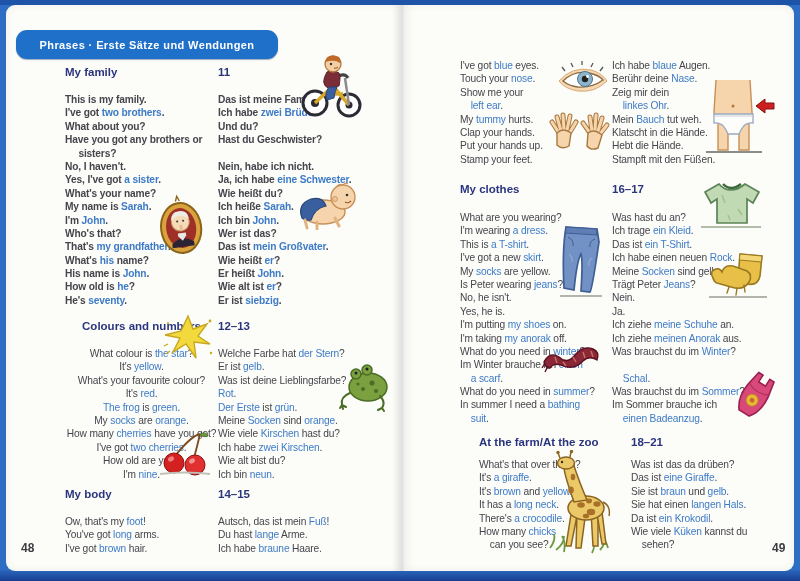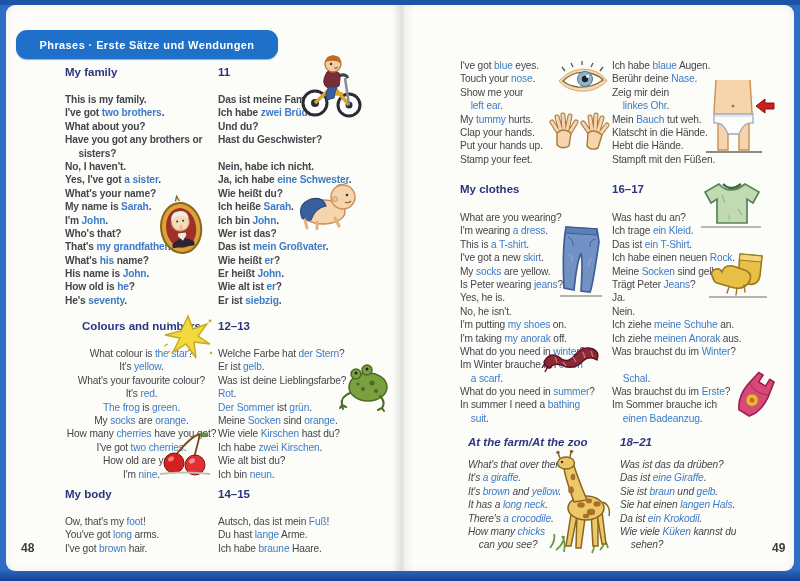--- a/index.html
+++ b/index.html
@@ -140,21 +140,21 @@
       <div class="row">
         <span class="c1 ln"><span class="tx">What's your favourite colour?</span></span>
         <span class="ln"><span class="tx">Was ist deine Lieblingsfarbe?</span></span>
       </div>
       <div class="row">
         <span class="c1 ln"><span class="tx">It's </span><span class="hl">red</span><span class="tx">.</span></span>
         <span class="ln"><span class="hl">Rot</span><span class="tx">.</span></span>
       </div>
       <div class="row">
         <span class="c1 ln"><span class="hl">The frog</span><span class="tx"> is </span><span class="hl">green</span><span class="tx">.</span></span>
-        <span class="ln"><span class="hl">Der Sommer</span><span class="tx"> ist </span><span class="hl">grün</span><span class="tx">.</span></span>
+        <span class="ln"><span class="hl">Der Erste</span><span class="tx"> ist </span><span class="hl">grün</span><span class="tx">.</span></span>
       </div>
       <div class="row">
         <span class="c1 ln"><span class="tx">My </span><span class="hl">socks</span><span class="tx"> are </span><span class="hl">orange</span><span class="tx">.</span></span>
         <span class="ln"><span class="tx">Meine </span><span class="hl">Socken</span><span class="tx"> sind </span><span class="hl">orange</span><span class="tx">.</span></span>
       </div>
       <div class="row">
         <span class="c1 ln"><span class="tx">How many </span><span class="hl">cherries</span><span class="tx"> have you got?</span></span>
         <span class="ln"><span class="tx">Wie viele </span><span class="hl">Kirschen</span><span class="tx"> hast du?</span></span>
       </div>
       <div class="row">
@@ -254,62 +254,62 @@
       </div>
       <div class="row">
         <span class="c1 ln"><span class="tx">My </span><span class="hl">socks</span><span class="tx"> are yellow.</span></span>
         <span class="ln"><span class="tx">Meine </span><span class="hl">Socken</span><span class="tx"> sind gelb.</span></span>
       </div>
       <div class="row">
         <span class="c1 ln"><span class="tx">Is Peter wearing </span><span class="hl">jeans</span><span class="tx">?</span></span>
         <span class="ln"><span class="tx">Trägt Peter </span><span class="hl">Jeans</span><span class="tx">?</span></span>
       </div>
       <div class="row">
+        <span class="c1 ln"><span class="tx">No, he isn't.</span></span>
+        <span class="ln"><span class="tx">Nein.</span></span>
+      </div>
+      <div class="row">
         <span class="c1 ln"><span class="tx">Yes, he is.</span></span>
         <span class="ln"><span class="tx">Ja.</span></span>
       </div>
       <div class="row">
-        <span class="c1 ln"><span class="tx">No, he isn't.</span></span>
-        <span class="ln"><span class="tx">Nein.</span></span>
-      </div>
-      <div class="row">
         <span class="c1 ln"><span class="tx">I'm putting </span><span class="hl">my shoes</span><span class="tx"> on.</span></span>
         <span class="ln"><span class="tx">Ich ziehe </span><span class="hl">meine Schuhe</span><span class="tx"> an.</span></span>
       </div>
       <div class="row">
         <span class="c1 ln"><span class="tx">I'm taking </span><span class="hl">my anorak</span><span class="tx"> off.</span></span>
         <span class="ln"><span class="tx">Ich ziehe </span><span class="hl">meinen Anorak</span><span class="tx"> aus.</span></span>
       </div>
       <div class="row">
         <span class="c1 ln"><span class="tx">What do you need in </span><span class="hl">winter</span><span class="tx">?</span></span>
         <span class="ln"><span class="tx">Was brauchst du im </span><span class="hl">Winter</span><span class="tx">?</span></span>
       </div>
       <div class="row">
         <span class="ln"><span class="tx">Im Winter brauche ich </span><span class="hl">einen</span></span>
       </div>
       <div class="row">
         <span class="c1 ln"><span class="tx">    </span><span class="hl">a scarf</span><span class="tx">.</span></span>
         <span class="ln"><span class="tx">    </span><span class="hl">Schal</span><span class="tx">.</span></span>
       </div>
       <div class="row">
         <span class="c1 ln"><span class="tx">What do you need in </span><span class="hl">summer</span><span class="tx">?</span></span>
-        <span class="ln"><span class="tx">Was brauchst du im </span><span class="hl">Erste</span><span class="tx">?</span></span>
+        <span class="ln"><span class="tx">Was brauchst du im </span><span class="hl">Sommer</span><span class="tx">?</span></span>
       </div>
       <div class="row">
         <span class="c1 ln"><span class="tx">In summer I need a </span><span class="hl">bathing</span></span>
         <span class="ln"><span class="tx">Im Sommer brauche ich</span></span>
       </div>
       <div class="row">
         <span class="c1 ln"><span class="tx">    </span><span class="hl">suit</span><span class="tx">.</span></span>
         <span class="ln"><span class="tx">    </span><span class="hl">einen Badeanzug</span><span class="tx">.</span></span>
       </div>
     </div>
 </div>
 
-<div class="sec cols-152" style="left:468px;top:436px;font-style:italic;">
+<div class="sec cols-152" style="left:479px;top:436px;">
   <div class="sec-head">
     <span class="c1">At the farm/At the zoo</span>
     <span>18–21</span>
   </div>
   <div class="rows" style="margin-top:8px;">
       <div class="row">
         <span class="c1 ln"><span class="tx">What's that over there?</span></span>
         <span class="ln"><span class="tx">Was ist das da drüben?</span></span>
       </div>
       <div class="row">

